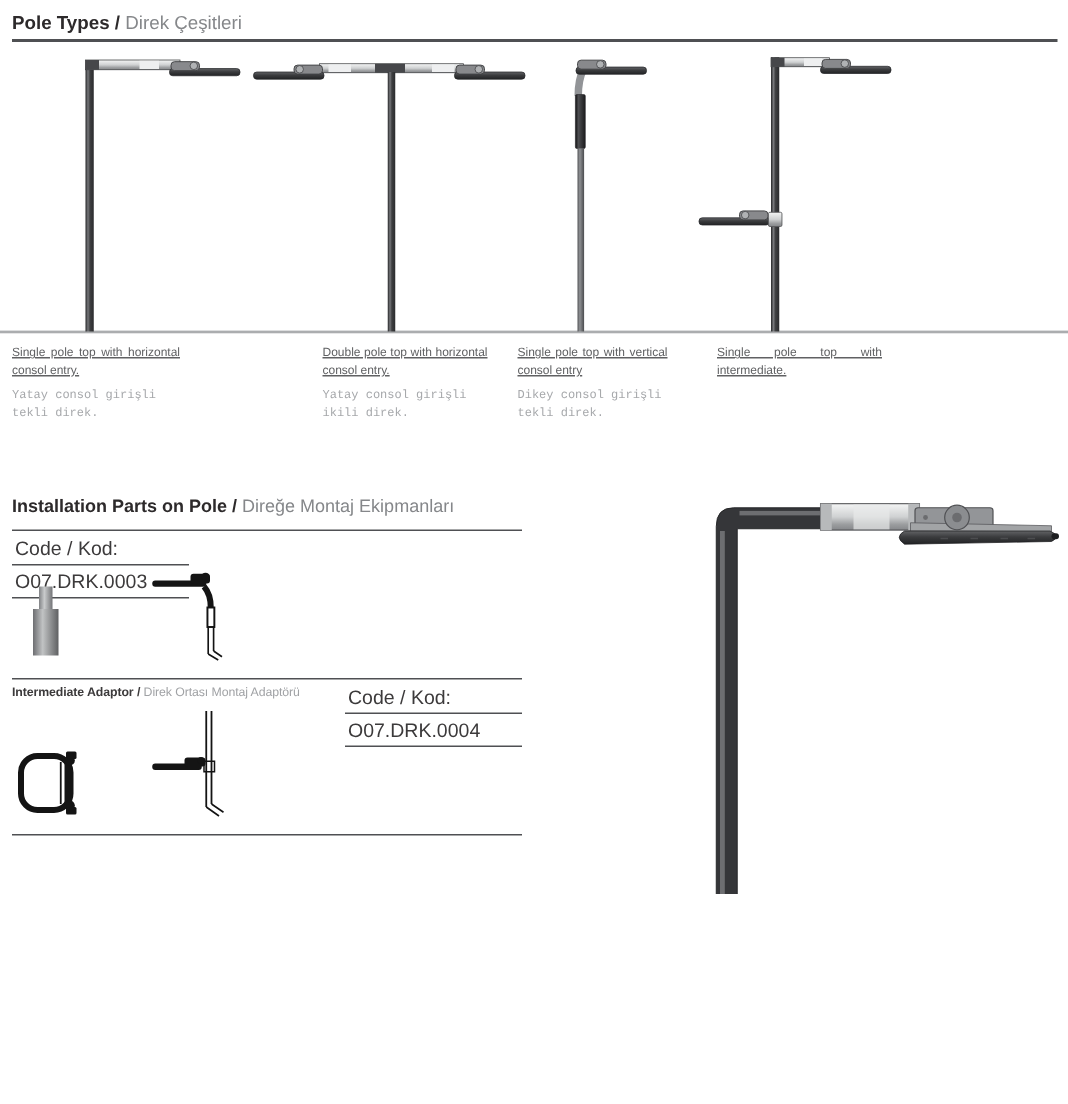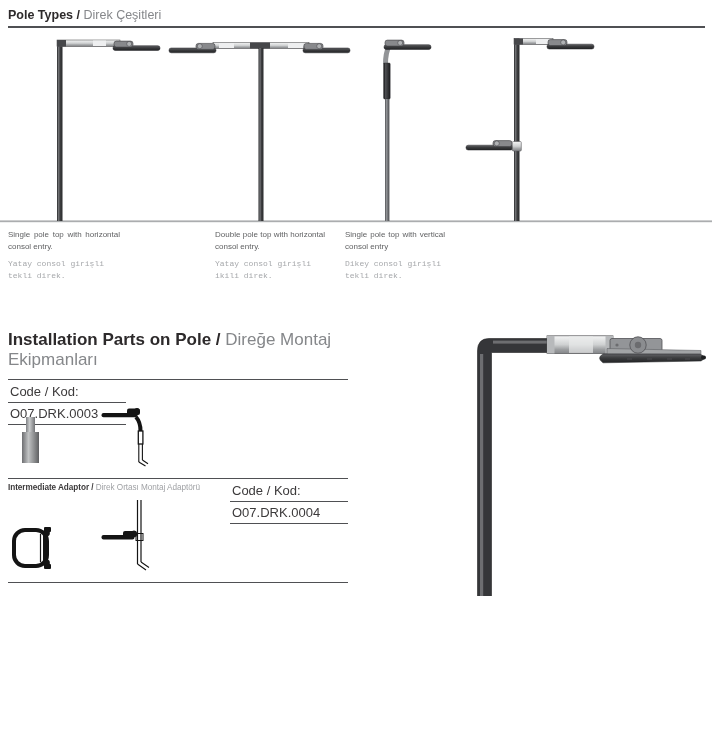--- a/index.html
+++ b/index.html
@@ -13,30 +13,30 @@
   .t-bold { font-weight:bold; color:#2d2a2b; }
   .t-gray { font-weight:normal; color:#85878a; }
   .sec1-rule { position:absolute; left:8px; top:26px; width:697px; height:2px; background:#4f5053; }
 
   
   .poles-svg { position:absolute; left:0; top:30px; }
 
   
   .desc { position:absolute; top:229px; font-size:8px; line-height:1.45; }
   .desc p { margin:0; }
-  .desc .en { color:#606163; text-align:justify; margin-bottom:6px; }
+  .desc .en { color:#606163; text-align:justify; margin-bottom:6px;text-decoration:underline; }
   .desc .tr { color:#a6a8ab;font-family:Liberation Mono, monospace; }
   .d1 { left:8px;   width:112px; }
   .d2 { left:215px; width:110px; }
   .d3 { left:345px; width:100px; }
   .d4 { left:478px; width:110px; }
 
   
   .parts-panel { position:absolute; left:8px; top:330px; width:340px; }
-  .parts-title { font-size:17px; margin-bottom:9px; }
+  .parts-title { font-size:12px; margin-bottom:9px; }
   .part-row { position:relative; border-top:1.5px solid #4f5053; }
   .part-row.last { border-bottom:1.5px solid #4f5053; }
   .part-head { display:flex; align-items:flex-start; }
   .part-label { flex:1; min-width:0; padding-top:4px; font-size:8.2px; white-space:nowrap; letter-spacing:-0.05px; }
   .part-label .nb { font-weight:bold; color:#3c3a3b; }
   .part-label .ng { color:#a0a2a5; }
   .code-table { width:118px; font-size:13px; }
   .code-row { border-bottom:1.5px solid #4f5053; padding:3.5px 2px 3px 2px; color:#3c3a3b; }
   .imgs-1 { height:53px; }
   .imgs-2 { height:58px; }
@@ -139,20 +139,21 @@
   </div>
   <div class="desc d2">
     <p class="en">Double pole top with horizontal consol entry.</p>
     <p class="tr">Yatay consol girişli ikili direk.</p>
   </div>
   <div class="desc d3">
     <p class="en">Single pole top with vertical consol entry</p>
     <p class="tr">Dikey consol girişli tekli direk.</p>
   </div>
   <div class="desc d4">
+    <p class="en">Single pole top with intermediate.</p>
   </div>
 
   <div class="parts-panel">
     <div class="parts-title">
       <span class="t-bold">Installation Parts on Pole /</span>
       <span class="t-gray">Direğe Montaj Ekipmanları</span>
     </div>
 
     <div class="part-row">
       <div class="part-head">

